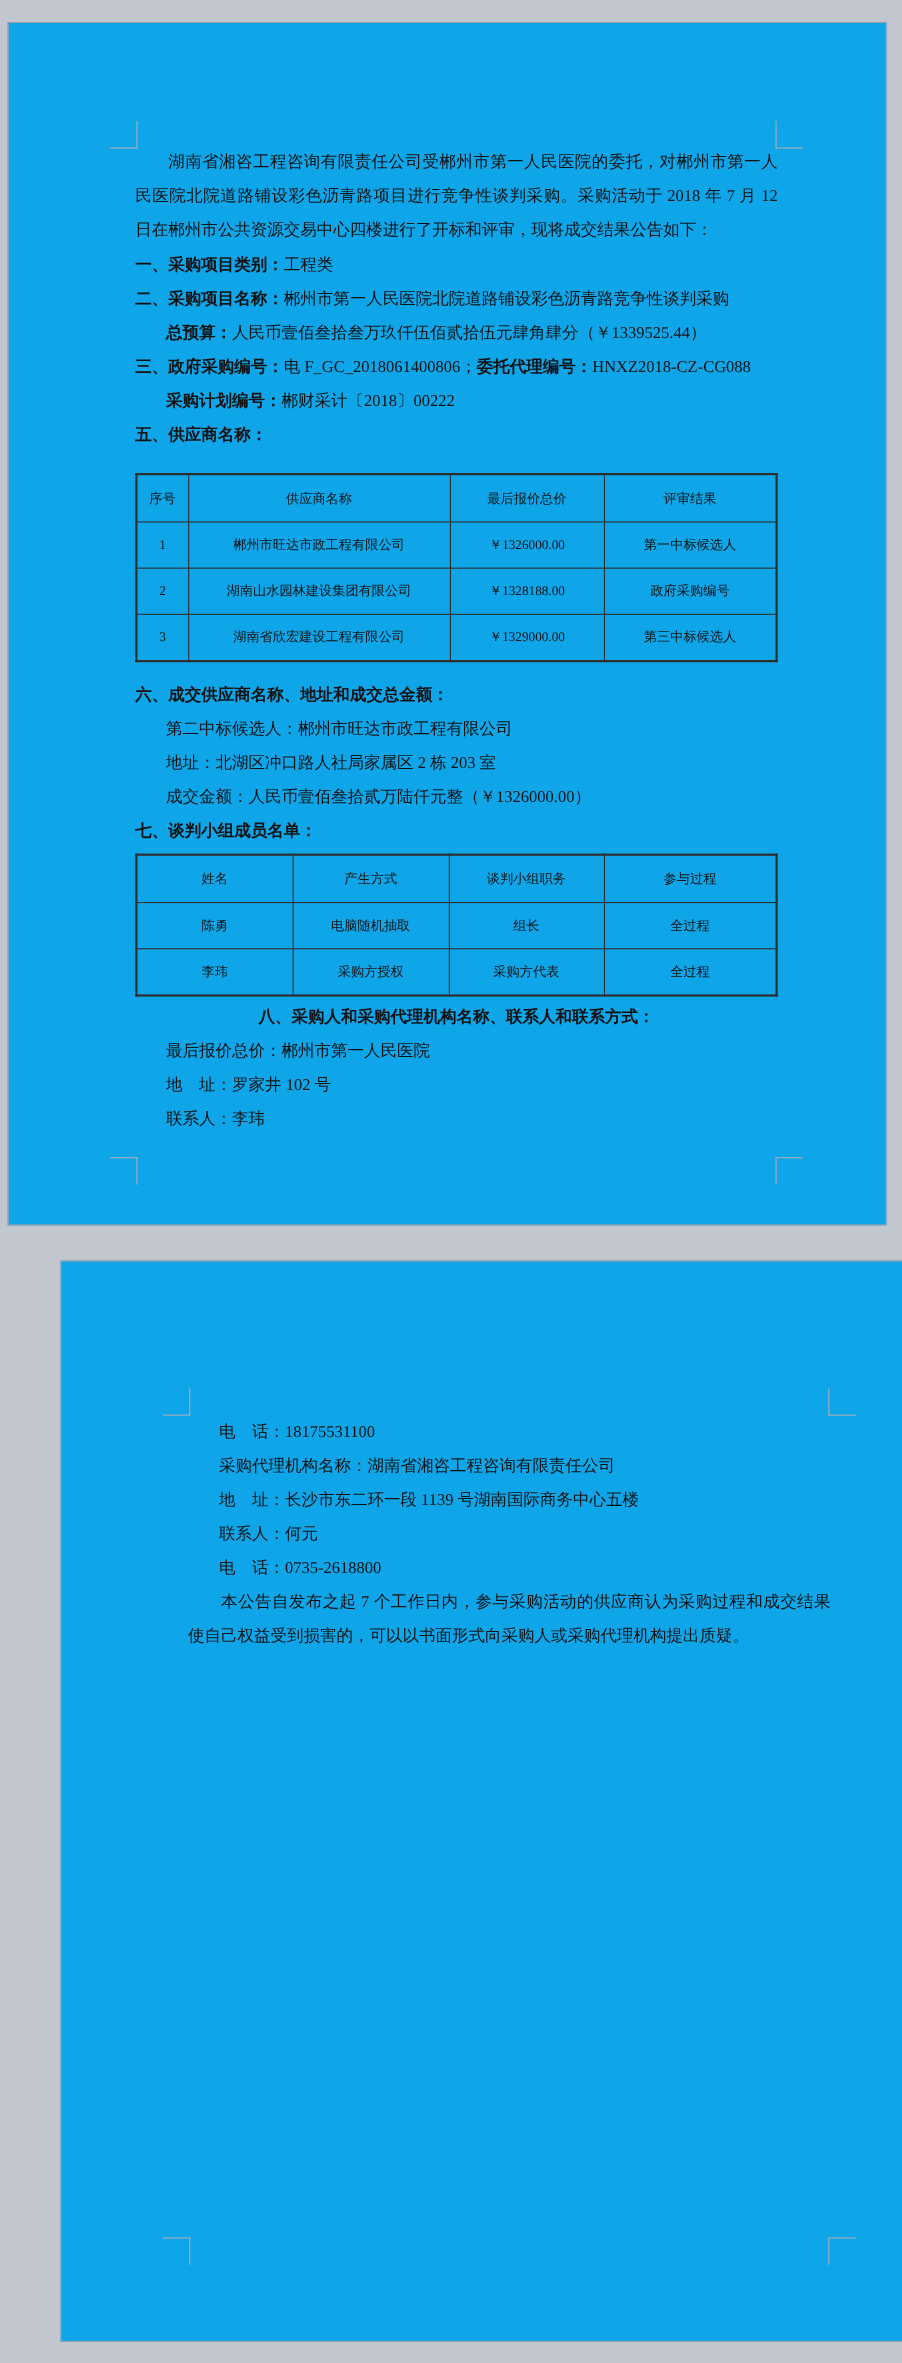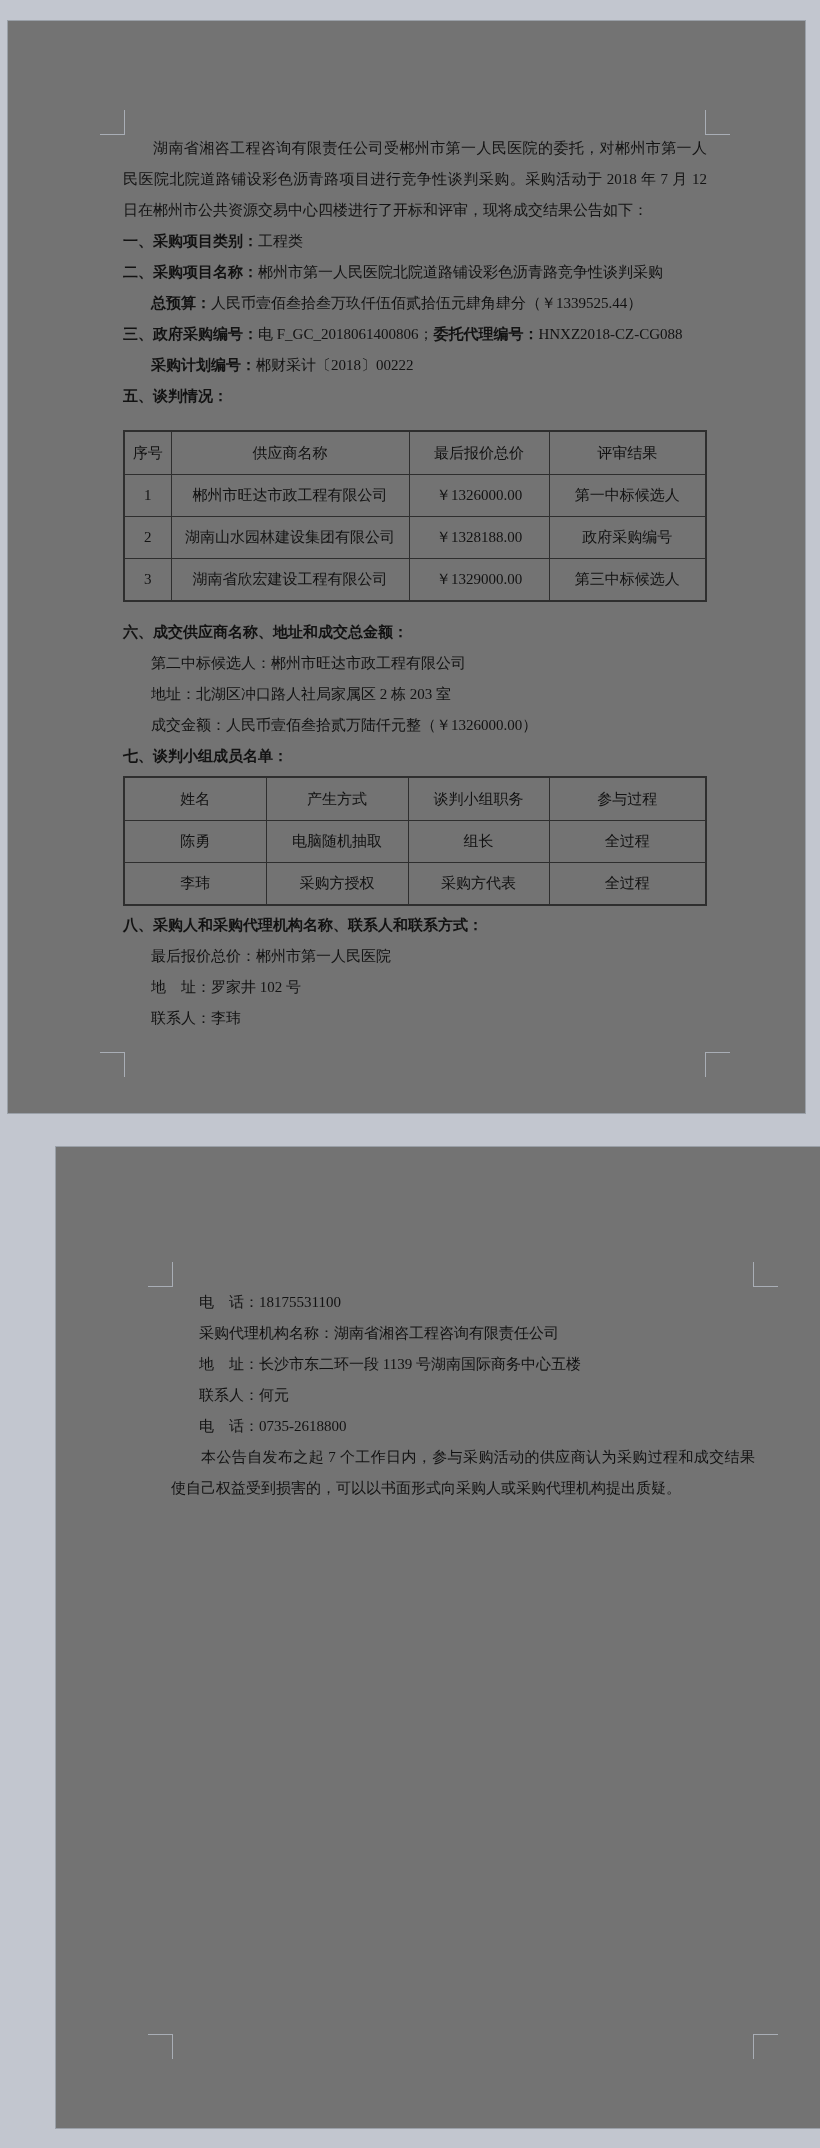--- a/index.html
+++ b/index.html
@@ -4,50 +4,50 @@
 <style>
   html,body{margin:0;padding:0;}
   body{
     width:820px;height:2148px;
     background:#c2c6cf;
     font-family:"Liberation Serif","DejaVu Serif",serif;
     color:#121212;
     position:relative;
   }
   .page{
-    position:absolute;left:7px;width:799px;background:#737373;
+    position:absolute;left:7px;width:799px;background:#0ea5e9;
     border:1px solid #9aa0a8;box-sizing:border-box;
   }
   #page1{top:20px;height:1094px;}
   #page2{top:1146px;height:983px;margin-left:48px;}
   .mark{position:absolute;width:24px;height:24px;}
   .mark.tl{border-right:1px solid #a9aeb6;border-bottom:1px solid #a9aeb6;}
   .mark.tr{border-left:1px solid #a9aeb6;border-bottom:1px solid #a9aeb6;}
   .mark.bl{border-top:1px solid #a9aeb6;border-right:1px solid #a9aeb6;}
   .mark.br{border-top:1px solid #a9aeb6;border-left:1px solid #a9aeb6;}
   .content{position:absolute;left:115px;width:584px;font-size:15px;}
   #page1 .content{top:112px;}
   #page2 .content{top:140px;}
   .para{line-height:31px;text-align:justify;text-indent:2em;}
   .line{height:31px;line-height:31px;white-space:nowrap;}
   .indent1{padding-left:28px;}
   .b{font-weight:bold;}
   table{
     border-collapse:collapse;border:2px solid #2e2e2e;
     width:583px;table-layout:fixed;margin-top:18px;
-    font-size:15px;
+    font-size:12px;
   }
   td{
     border:1px solid #2e2e2e;text-align:center;vertical-align:middle;
     height:41px;padding:0 2px;overflow:hidden;
   }
   tr.hdr td{height:42px;}
   #table2{margin-top:4px;}
   .after-table{margin-top:15px;}
-  .after-table2{margin-top:4px;}
+  .after-table2{margin-top:4px;text-align:center;}
 </style>
 </head>
 <body>
 
 <div class="page" id="page1">
   <div class="mark tl" style="left:92px;top:89px;"></div>
   <div class="mark tr" style="left:697px;top:89px;"></div>
   <div class="mark bl" style="left:92px;top:1031px;"></div>
   <div class="mark br" style="left:697px;top:1031px;"></div>
 
@@ -58,21 +58,21 @@
 
     <div class="line"><span class="b">二、采购项目名称：</span><span>郴州市第一人民医院北院道路铺设彩色沥青路竞争性谈判采购</span></div>
 
     <div class="line indent1"><span class="b">总预算：</span><span>人民币壹佰叁拾叁万玖仟伍佰贰拾伍元肆角肆分（￥1339525.44）</span></div>
 
     <div class="line"><span class="b">三、政府采购编号：</span><span>电 F_GC_2018061400806；</span><span class="b">委托代理编号：</span><span>HNXZ2018-CZ-CG088</span></div>
 
     <div class="line indent1"><span class="b">采购计划编号：</span><span>郴财采计〔2018〕00222</span></div>
 
 
-    <div class="line"><span class="b">五、谈判情况：</span></div>
+    <div class="line"><span class="b">五、供应商名称：</span></div>
 
     <table id="table1">
       <colgroup>
           <col style="width:47px">
           <col style="width:238px">
           <col style="width:140px">
           <col style="width:157px">
         </colgroup>
       <tbody>
           <tr class="hdr">

